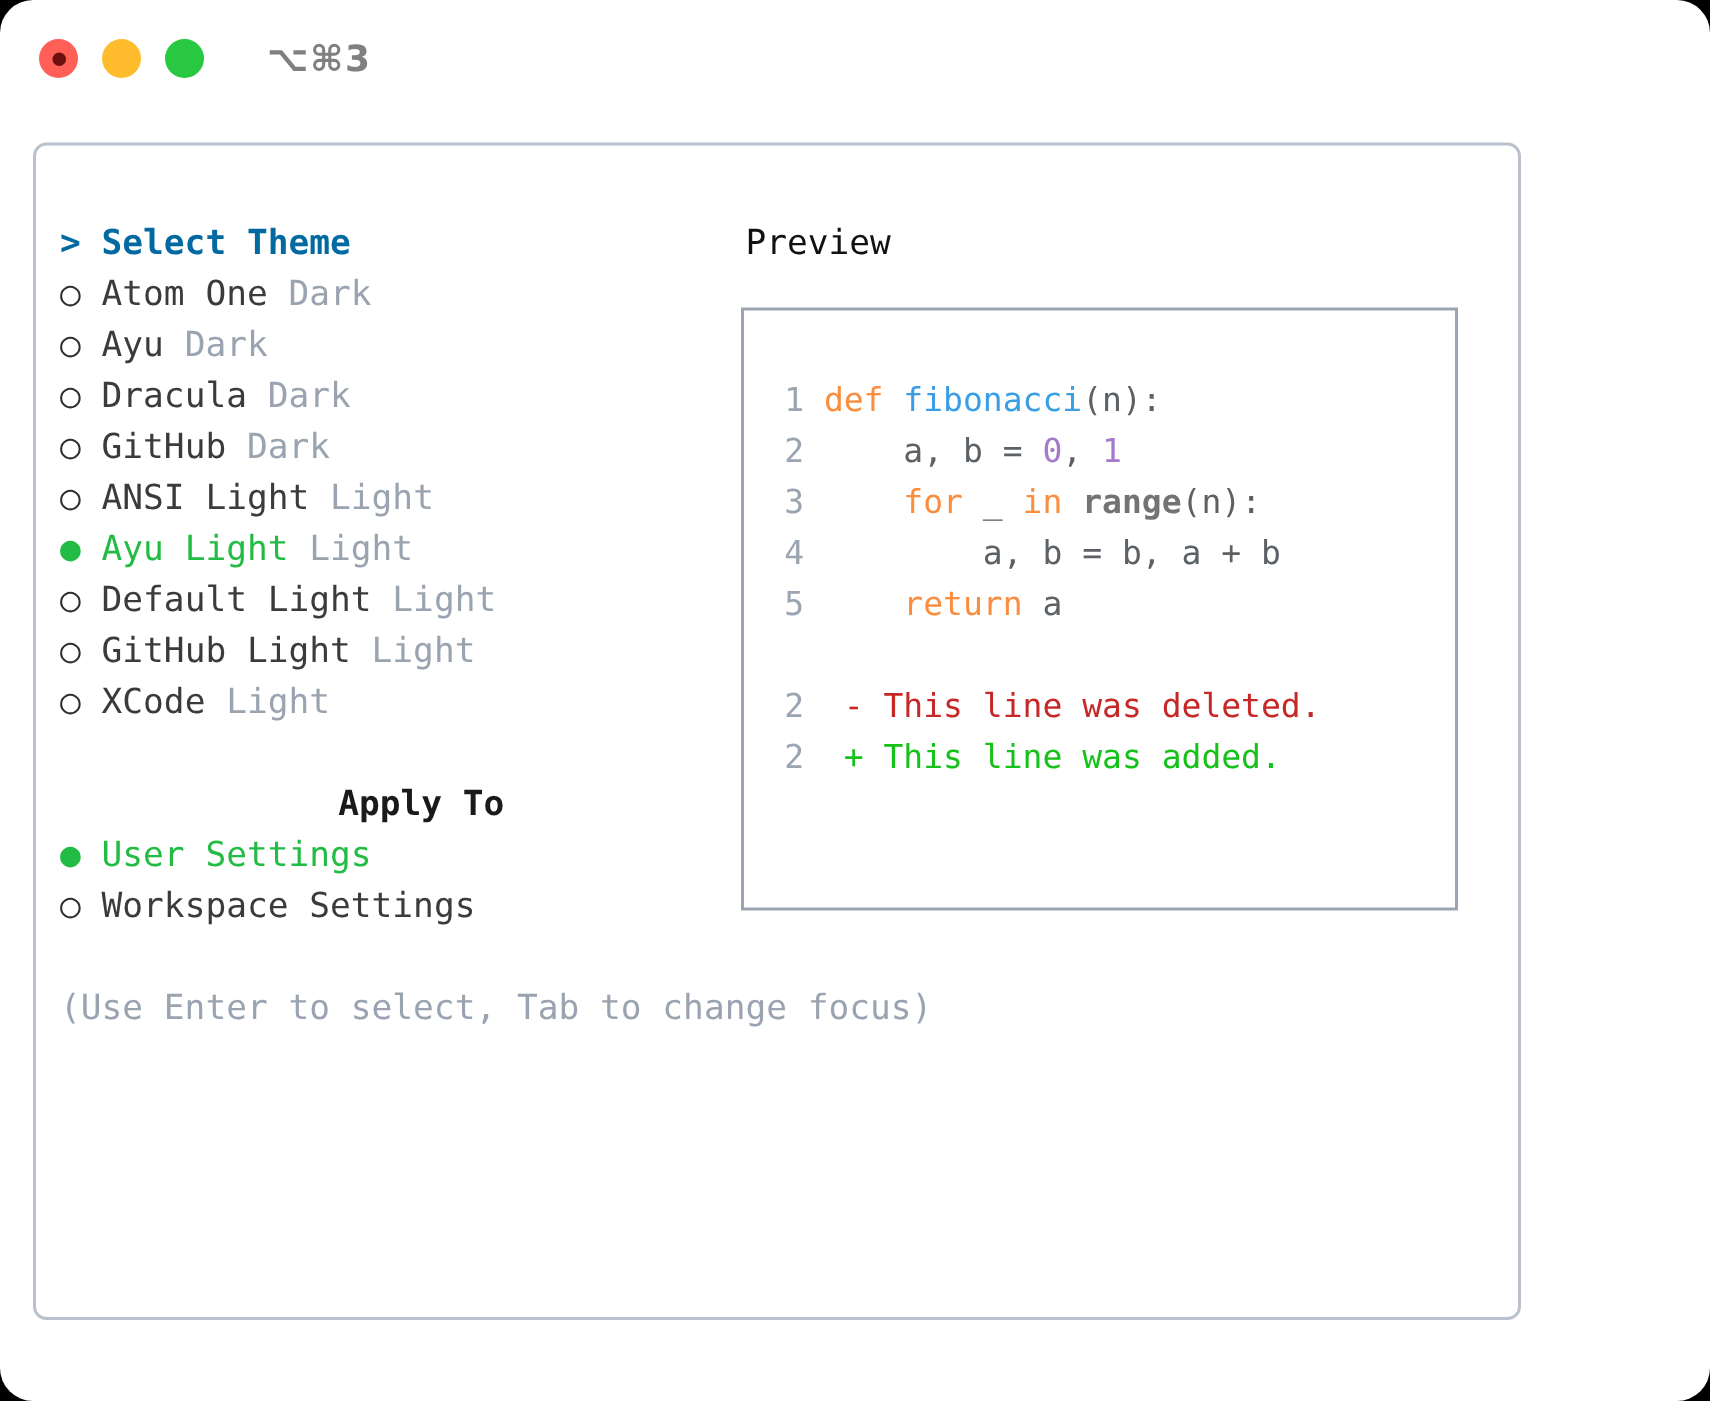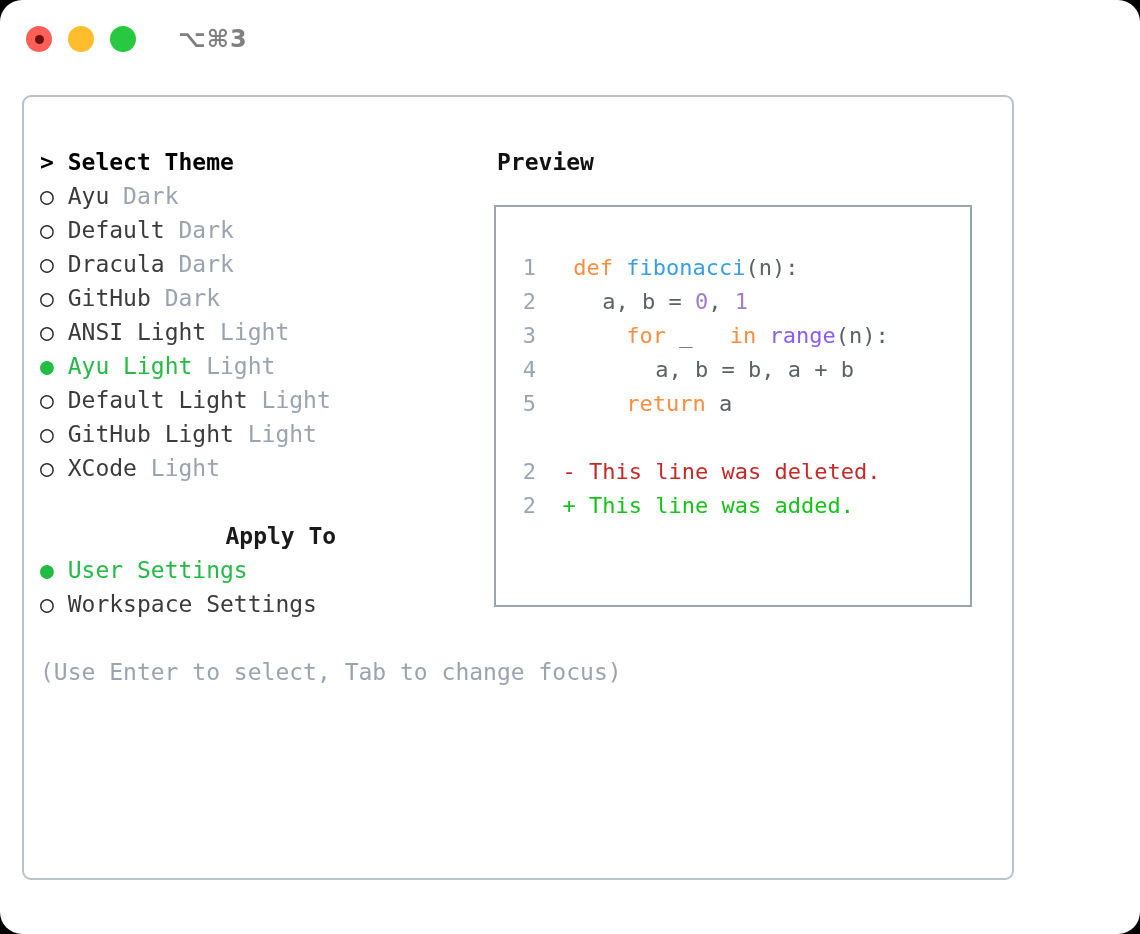--- a/index.html
+++ b/index.html
@@ -80,21 +80,21 @@
     padding: 48px 0 0 0;
   }
   .col-left  { width: 470px; padding-left: 16px; }
   .col-right { width: 500px; }
 
   
   .section-header {
     font-size: 23px;
     line-height: 34px;
     font-weight: bold;
-    color: #000000;
+    color: #0369a1;
     white-space: pre;
   }
   .section-header.unfocused { font-weight: bold; color: #1a1a1a; text-align: center; }
 
   .opt-row {
     font-size: 23px;
     line-height: 34px;
     white-space: pre;
     color: #3b3b3b;
   }
@@ -110,21 +110,21 @@
     line-height: 34px;
     color: #9aa3b0;
     white-space: pre;
     width: 410px;
   }
 
   
   .preview-title {
     font-size: 23px;
     line-height: 34px;
-    font-weight: bold;
+    font-weight: normal;
     color: #111111;
     margin-left: 3px;
   }
   .preview-box {
     margin-top: 26px;
     width: 478px;
     height: 402px;
     border: 2px solid #9aa5b1;
     background: #ffffff;
     padding: 44px 0 0 18px;
@@ -134,24 +134,24 @@
     line-height: 34px;
     white-space: pre;
     color: #4b5563;
   }
   .ln {
     display: inline-block;
     width: 22px;
     text-align: right;
     color: #9aa5b1;
   }
-  .kw   { color: #fa8d3e; margin-left: 24px; }
+  .kw   { color: #fa8d3e; }
   .fn   { color: #399ee6; }
   .num  { color: #a37acc; }
-  .bi   { color: #8b5cf6; }
+  .bi   { color: #737373; font-weight: bold; }
   .pl   { color: #5c6166; }
   .diff-gap { height: 34px; }
   .diff-ctx { color: #828a95; }
   .diff-del { color: #c62828; }
   .diff-add { color: #16c21a; }
 </style>
 </head>
 <body>
 
 <div class="window">
@@ -164,22 +164,22 @@
     </div>
     <span class="shortcut">⌥⌘3</span>
   </div>
 
   <div class="container">
     <div class="columns">
 
       <div class="col-left">
         <div class="section-header">&gt; Select Theme</div>
         <div id="theme-items">
+            <div class="opt-row"><span class="bullet">○ </span><span class="opt-label">Atom One</span><span class="opt-variant"> Dark</span></div>
             <div class="opt-row"><span class="bullet">○ </span><span class="opt-label">Ayu</span><span class="opt-variant"> Dark</span></div>
-            <div class="opt-row"><span class="bullet">○ </span><span class="opt-label">Default</span><span class="opt-variant"> Dark</span></div>
             <div class="opt-row"><span class="bullet">○ </span><span class="opt-label">Dracula</span><span class="opt-variant"> Dark</span></div>
             <div class="opt-row"><span class="bullet">○ </span><span class="opt-label">GitHub</span><span class="opt-variant"> Dark</span></div>
             <div class="opt-row"><span class="bullet">○ </span><span class="opt-label">ANSI Light</span><span class="opt-variant"> Light</span></div>
             <div class="opt-row selected"><span class="bullet">● </span><span class="opt-label">Ayu Light</span><span class="opt-variant"> Light</span></div>
             <div class="opt-row"><span class="bullet">○ </span><span class="opt-label">Default Light</span><span class="opt-variant"> Light</span></div>
             <div class="opt-row"><span class="bullet">○ </span><span class="opt-label">GitHub Light</span><span class="opt-variant"> Light</span></div>
             <div class="opt-row"><span class="bullet">○ </span><span class="opt-label">XCode</span><span class="opt-variant"> Light</span></div>
           </div>
 
         <div class="spacer-block"></div>

